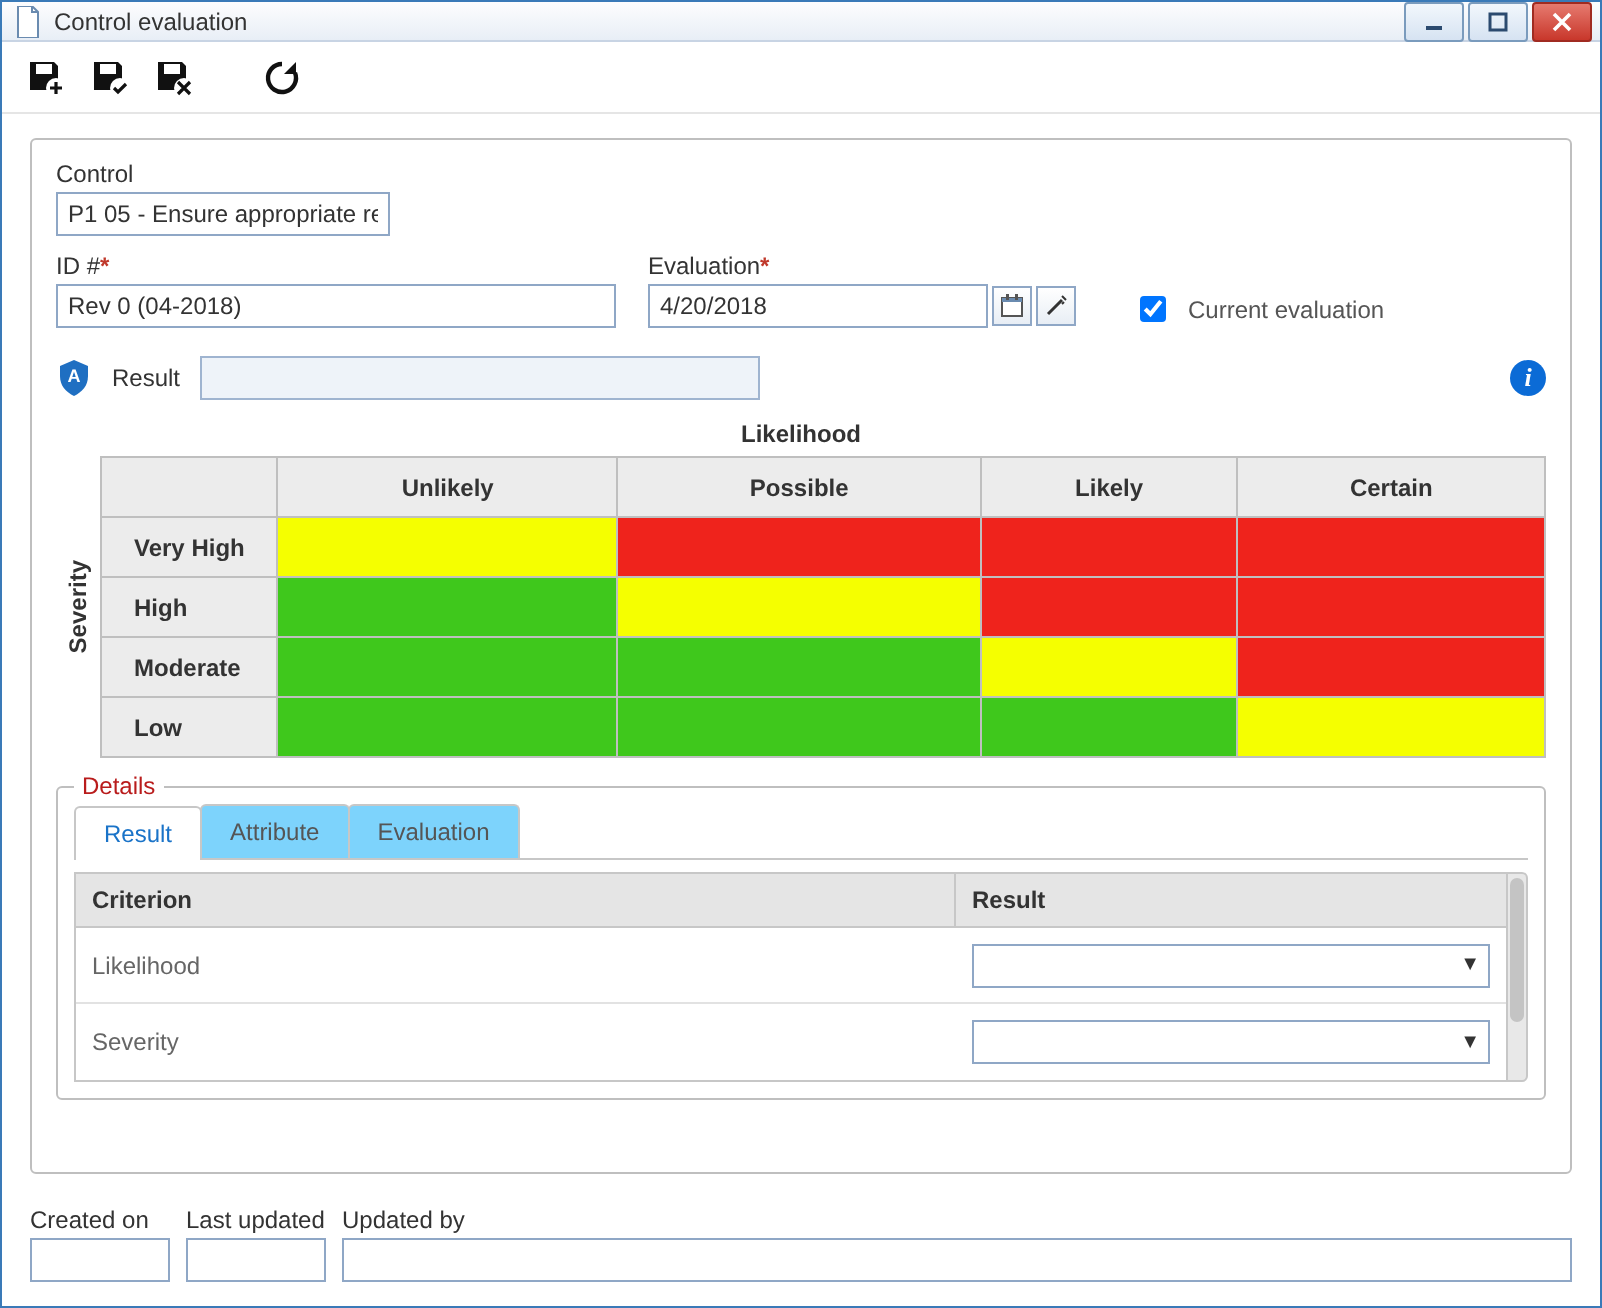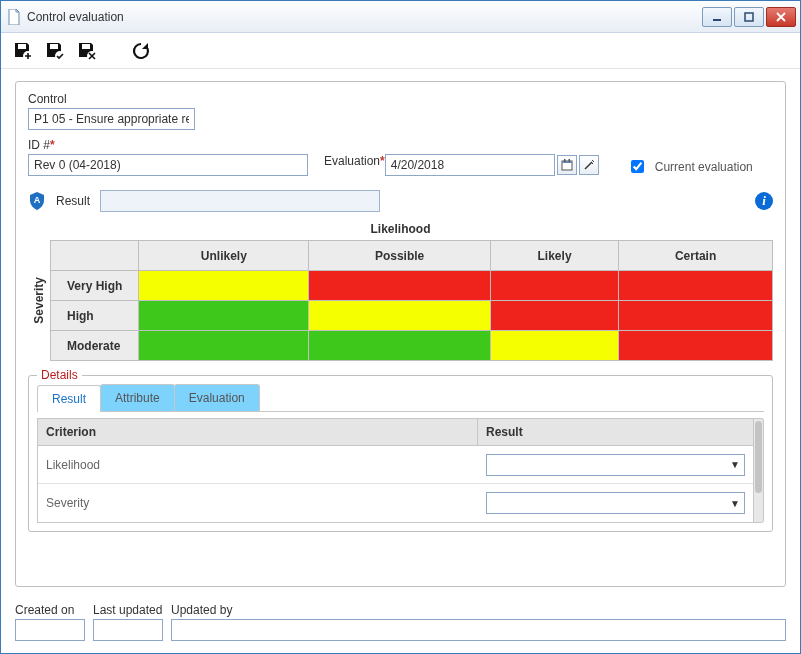--- a/index.html
+++ b/index.html
@@ -12,21 +12,21 @@
   }
   .window {
     width: 801px;
     height: 654px;
     border: 1px solid #3a7ab8;
     display: flex;
     flex-direction: column;
     background: #fff;
   }
   .titlebar {
-    height: 32px;
+    height: 20px;
     background: linear-gradient(to bottom, #fdfdfe, #e8eef6);
     border-bottom: 1px solid #c8d4e4;
     display: flex;
     align-items: center;
     padding: 0 4px;
   }
   .titlebar .doc-icon {
     width: 14px; height: 16px;
     margin: 0 6px 0 2px;
   }
@@ -76,21 +76,21 @@
     height: 22px;
     border: 1px solid #8fa7c6;
     background: #fff;
     padding: 0 5px;
     font-size: 12px;
     color:#333;
   }
   .row1 { margin-bottom: 8px; }
   .row2 { display:flex; align-items: flex-end; gap: 16px; margin-bottom: 14px; }
   .row2 .id-field .text-input { width: 280px; }
-  .row2 .eval-field { display:flex; }
+  .row2 .eval-field { display:flex; flex-direction:column; }
   .eval-inline { display:flex; align-items:center; gap: 2px; }
   .eval-inline .text-input { width: 170px; }
   .iconbtn { width: 20px; height: 20px; border:1px solid #8fa7c6; background: linear-gradient(to bottom,#fff,#e8eef5); display:flex; align-items:center; justify-content:center; cursor:pointer; }
   .chk { display:flex; align-items:center; gap:8px; margin-left: 12px; color:#555; }
 
   .result-row { display:flex; align-items:center; gap:10px; margin-bottom: 10px; }
   .shield { width:18px; height:20px; }
   .result-box { width: 280px; height: 22px; border:1px solid #9fb4d0; background:#eef3f9; }
   .spacer-flex { flex:1; }
   .info-icon { width:18px; height:18px; border-radius:50%; background:#0b6bd6; color:#fff; font-weight:bold; display:flex; align-items:center; justify-content:center; font-family: Georgia, serif; font-style: italic; font-size:13px; cursor:pointer; }
@@ -293,20 +293,27 @@
                   <td class="c-y"></td>
                   <td class="c-r"></td>
                   <td class="c-r"></td>
                 </tr>
                 <tr>
                   <td class="rowhdr">Moderate</td>
                   <td class="c-g"></td>
                   <td class="c-g"></td>
                   <td class="c-y"></td>
                   <td class="c-r"></td>
+                </tr>
+                <tr>
+                  <td class="rowhdr">Low</td>
+                  <td class="c-g"></td>
+                  <td class="c-g"></td>
+                  <td class="c-g"></td>
+                  <td class="c-y"></td>
                 </tr>
               </tbody>
           </table>
         </div>
       </div>
 
       <div class="details-fieldset">
         <span class="legend">Details</span>
         <div class="tabs">
           <div class="tab active">Result</div>

